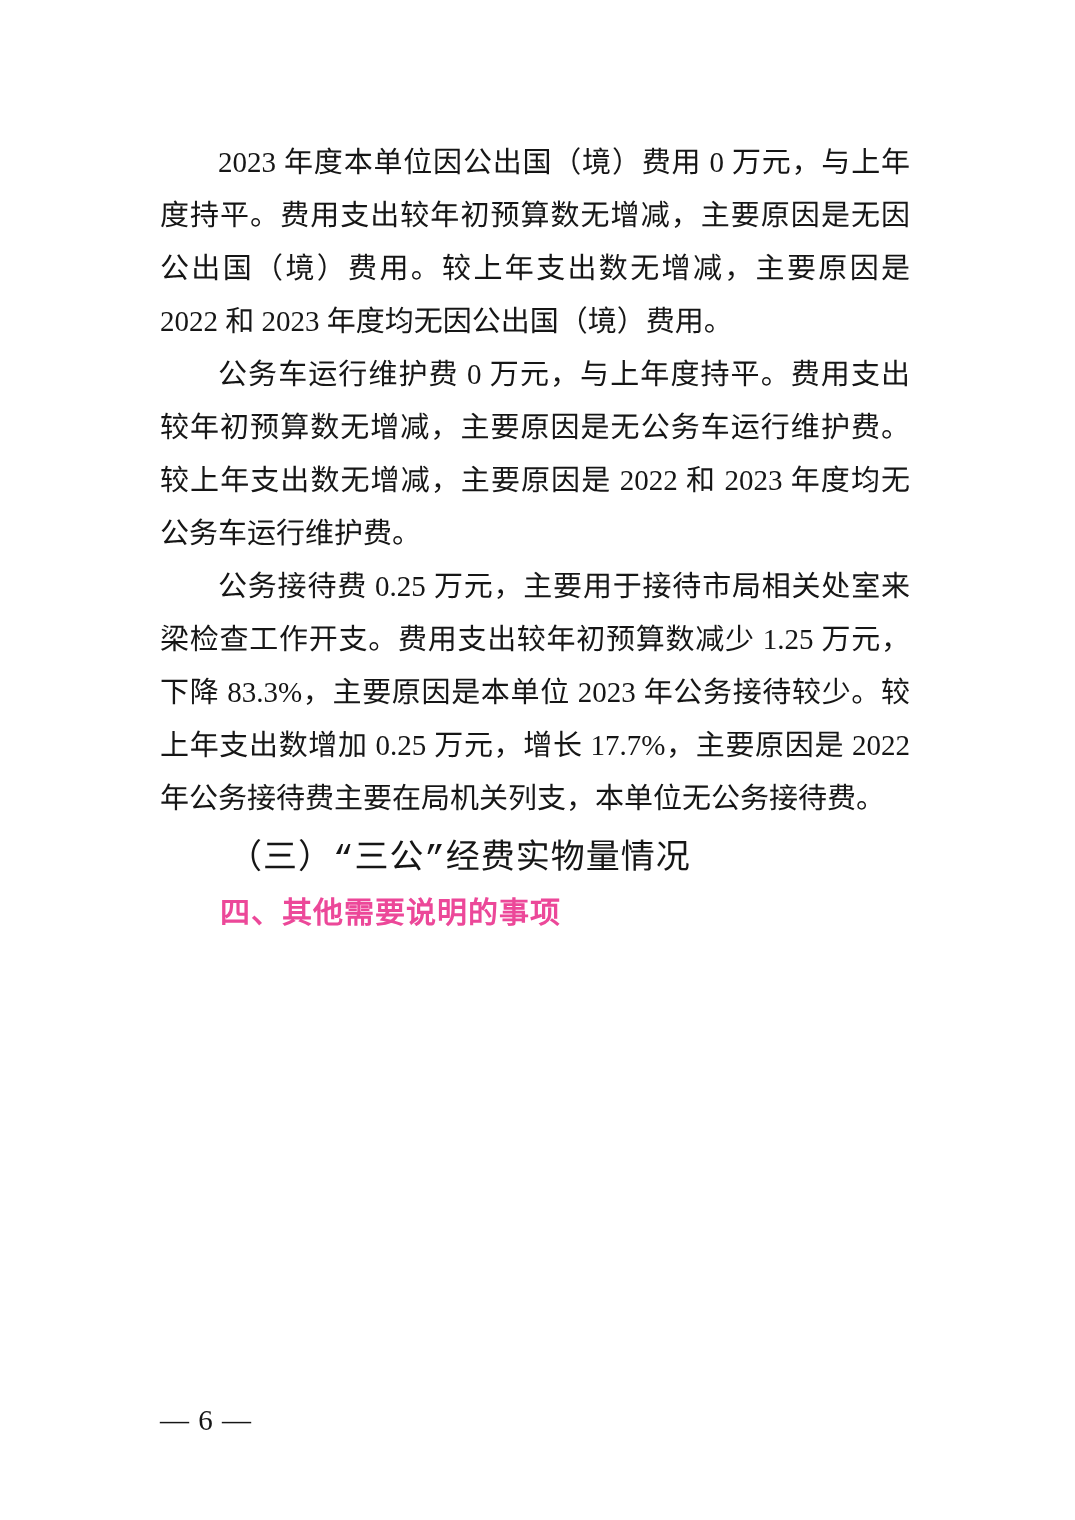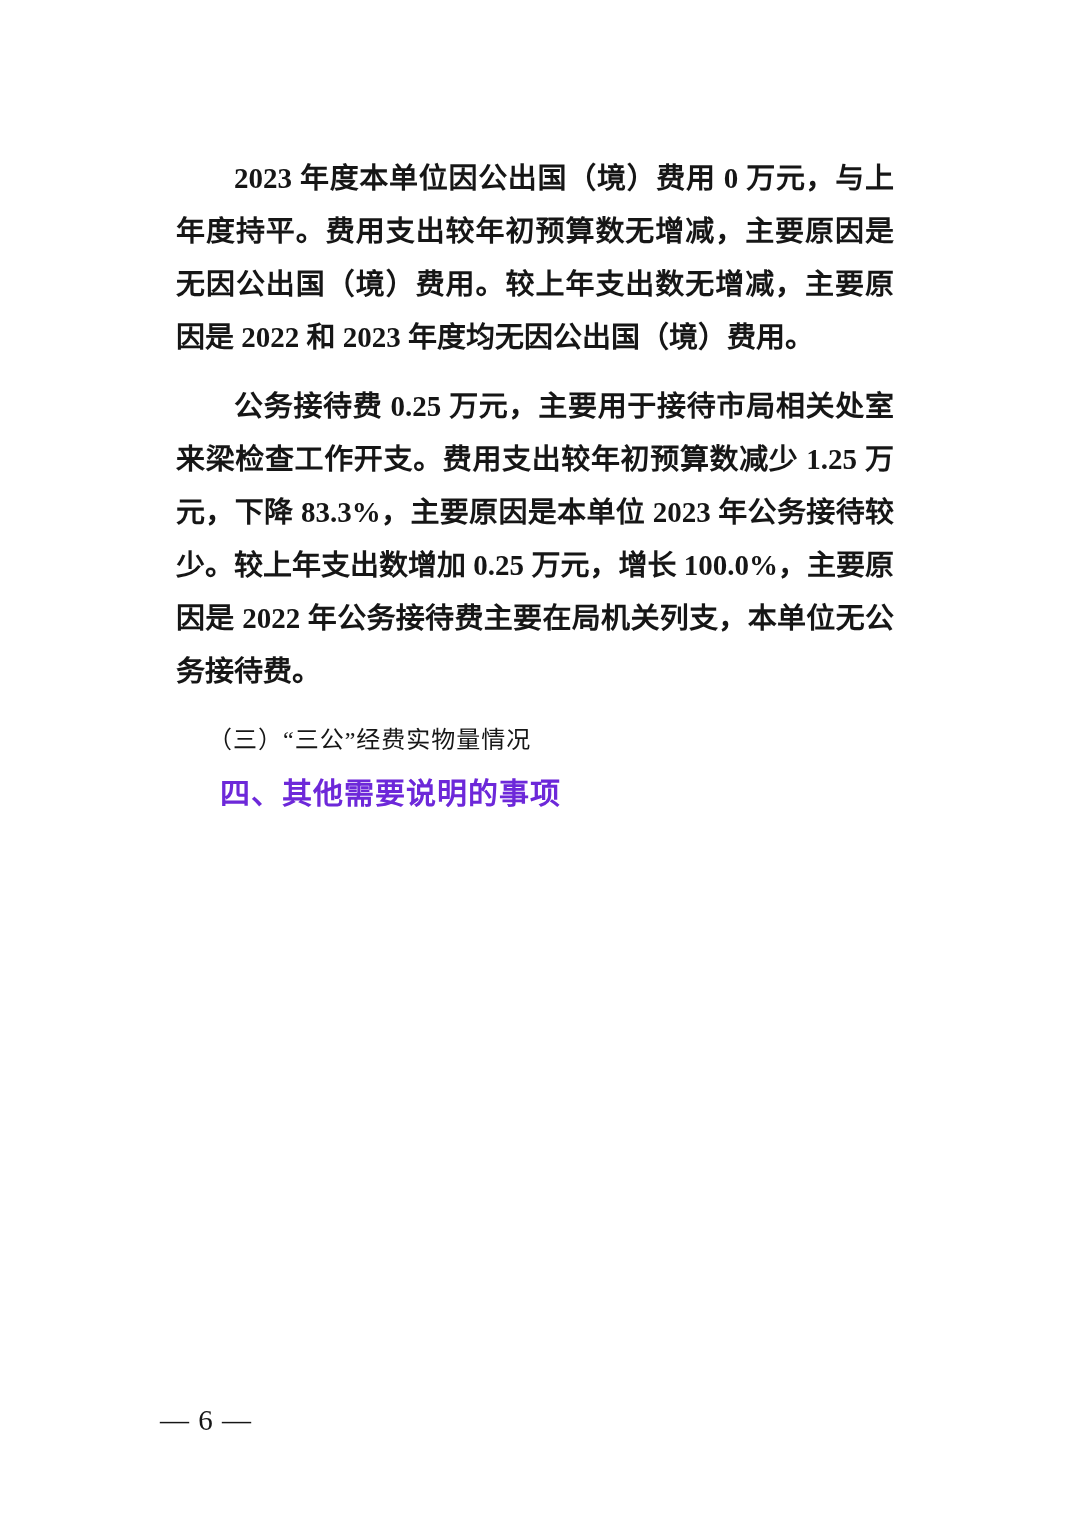--- a/index.html
+++ b/index.html
@@ -19,62 +19,63 @@
     top: 136px;
     width: 750px;
     font-family: "Liberation Serif", "DejaVu Serif", serif;
     font-size: 29px;
     line-height: 53px;
     color: #161616;
     text-align: justify;
     text-justify: inter-ideograph;
   }
   .para {
-    margin: 16px;
+    margin: 0;
     padding: 0;
     text-indent: 2em;
-    font-weight: bold;
   }
   .para.extra-indent {
     text-indent: 2.6em;
   }
   .heading-kai {
     margin: 8px 0 0 0;
     padding: 0;
-    font-size: 24px;
+    font-size: 34px;
     font-weight: 400;
     text-indent: 2em;
     letter-spacing: 1px;
+    font-family: Liberation Mono, monospace;
   }
   .heading-hei {
     margin: 0;
     padding: 0;
     font-family: "Liberation Sans", "DejaVu Sans", sans-serif;
     font-size: 30px;
     font-weight: 700;
     text-indent: 2em;
     letter-spacing: 1px;
-    color: #6d28d9;
+    color: #ec4899;
   }
   .page-footer {
     position: absolute;
     left: 160px;
     top: 1398px;
     font-family: "Liberation Serif", "DejaVu Serif", serif;
     font-size: 29px;
     line-height: 44px;
     color: #161616;
     letter-spacing: 1px;
   }
 </style>
 </head>
 <body>
 
 <div class="text-body">
   <p class="para">2023 年度本单位因公出国（境）费用 0 万元，与上年度持平。费用支出较年初预算数无增减，主要原因是无因公出国（境）费用。较上年支出数无增减，主要原因是 2022 和 2023 年度均无因公出国（境）费用。</p>
-  <p class="para">公务接待费 0.25 万元，主要用于接待市局相关处室来梁检查工作开支。费用支出较年初预算数减少 1.25 万元，下降 83.3%，主要原因是本单位 2023 年公务接待较少。较上年支出数增加 0.25 万元，增长 100.0%，主要原因是 2022 年公务接待费主要在局机关列支，本单位无公务接待费。</p>
+  <p class="para">公务车运行维护费 0 万元，与上年度持平。费用支出较年初预算数无增减，主要原因是无公务车运行维护费。较上年支出数无增减，主要原因是 2022 和 2023 年度均无公务车运行维护费。</p>
+  <p class="para">公务接待费 0.25 万元，主要用于接待市局相关处室来梁检查工作开支。费用支出较年初预算数减少 1.25 万元，下降 83.3%，主要原因是本单位 2023 年公务接待较少。较上年支出数增加 0.25 万元，增长 17.7%，主要原因是 2022 年公务接待费主要在局机关列支，本单位无公务接待费。</p>
   <h3 class="heading-kai">（三）“三公”经费实物量情况</h3>
   <h2 class="heading-hei">四、其他需要说明的事项</h2>
 </div>
 
 <div class="page-footer">
   <span>— 6 —</span>
 </div>
 
 </body></html>

